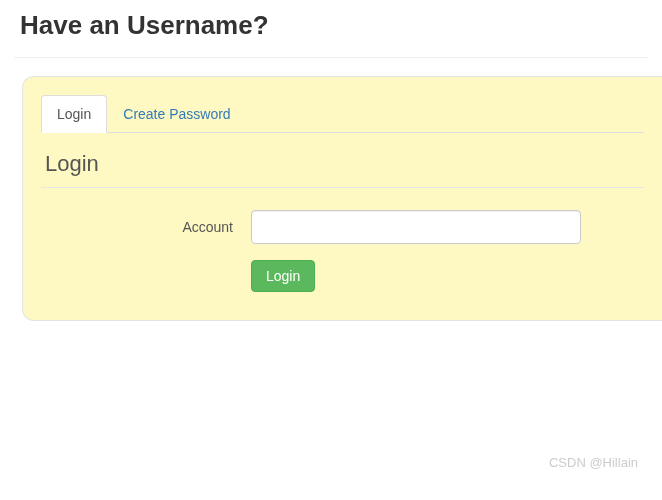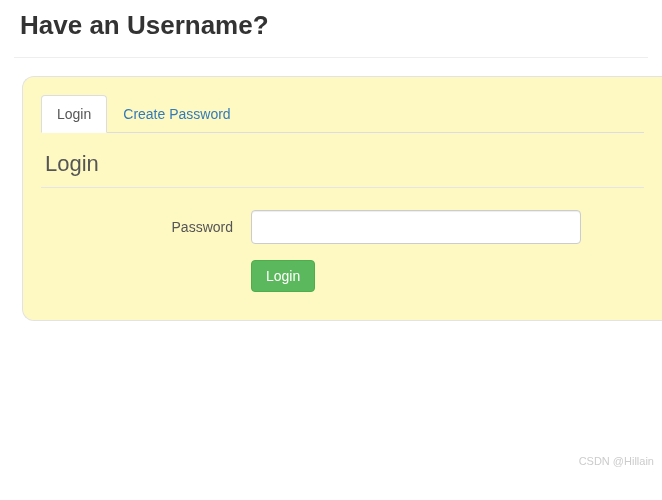--- a/index.html
+++ b/index.html
@@ -103,43 +103,43 @@
       font-weight: normal;
       text-align: center;
       border-radius: 4px;
       cursor: pointer;
       color: #fff;
       background: #5cb85c;
       border: 1px solid #4cae4c;
     }
     .watermark {
       position: absolute;
-      right: 8px;
+      right: 24px;
       top: 455px;
       color: #ccc;
-      font-size: 11px;
+      font-size: 13px;
     }
   </style>
 </head>
 <body>
 
 <h1 class="page-title">Have an Username?</h1>
 <div class="divider"></div>
 
 <div class="container">
   <div class="tabs">
     <div class="tab active">Login</div>
     <div class="tab">Create Password</div>
   </div>
 
   <h2 class="section-title">Login</h2>
   <div class="section-divider"></div>
 
   <div class="form-row">
-    <label class="form-label">Password</label>
+    <label class="form-label">Account</label>
     <input type="text" class="form-input" value="" style="">
   </div>
 
 
   <div class="btn-row">
     <div class="btn-offset"></div>
     <button class="btn">Login</button>
   </div>
 </div>
 

